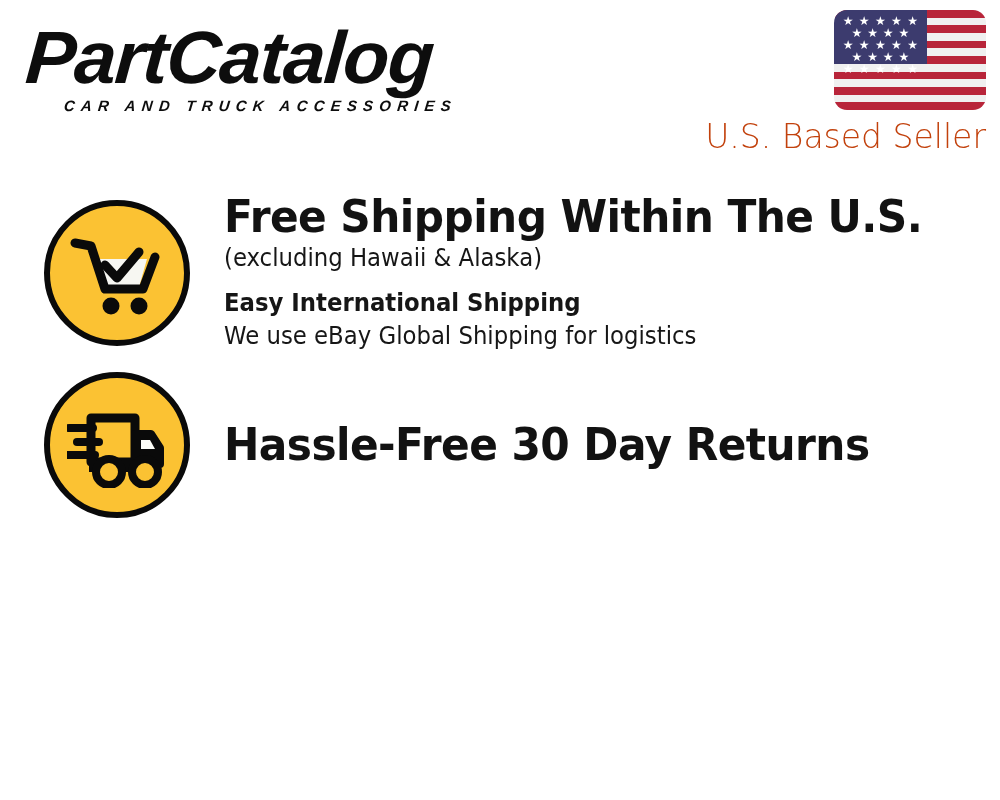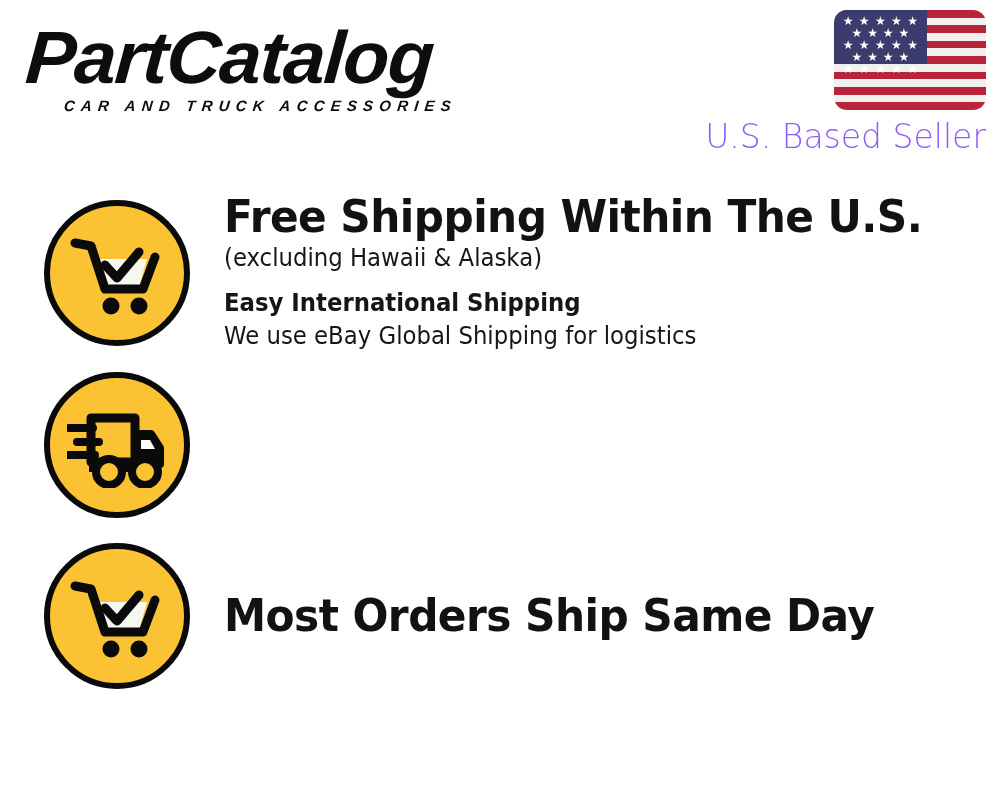--- a/index.html
+++ b/index.html
@@ -111,21 +111,21 @@
   .star {
     color: #ffffff;
     font-size: 12px;
     line-height: 1;
   }
   .seller-label {
     font-family: "DejaVu Sans", "Liberation Sans", sans-serif;
     font-weight: 300;
     font-size: 33px;
     line-height: 1;
-    color: #8b5cf6;
+    color: #c2410c;
     margin-top: 6px;
     letter-spacing: 0px;
     white-space: nowrap;
   }
 
   
   .features {
     position: absolute;
     left: 0;
     top: 186px;
@@ -299,32 +299,21 @@
 
           <path d="M22 60 L93 60 L93 70 L22 70 Z" fill="#0a0a0a"></path>
 
           <circle cx="42" cy="70" r="14" fill="#FBC233"></circle>
           <circle cx="78" cy="70" r="14" fill="#FBC233"></circle>
 
           <circle cx="42" cy="70" r="13" fill="none" stroke="#0a0a0a" stroke-width="8"></circle>
           <circle cx="78" cy="70" r="13" fill="none" stroke="#0a0a0a" stroke-width="8"></circle>
         </svg>
       </div>
+      <div class="feature-text">
+        <div class="feature-heading">Hassle-Free 30 Day Returns</div>
+      </div>
     </div>
 
-    <div class="feature-row row-3">
-      <div class="icon-badge">
-        <svg width="100" height="92" viewBox="0 0 100 92" aria-hidden="true">
-          <path d="M30 32 L80 32 L72 60 L38 60 Z" fill="#F7F7F2"></path>
-          <path d="M8 16 L24 19 L38 62 L76 62 L88 30" fill="none" stroke="#0a0a0a" stroke-width="9" stroke-linecap="round" stroke-linejoin="round"></path>
-          <path d="M38 38 L50 51 L72 25" fill="none" stroke="#0a0a0a" stroke-width="9" stroke-linecap="round" stroke-linejoin="round"></path>
-          <circle cx="44" cy="79" r="8.5" fill="#0a0a0a"></circle>
-          <circle cx="72" cy="79" r="8.5" fill="#0a0a0a"></circle>
-        </svg>
-      </div>
-      <div class="feature-text">
-        <div class="feature-heading">Most Orders Ship Same Day</div>
-      </div>
-    </div>
 
   </div>
 
 </div>
 
 </body></html>

